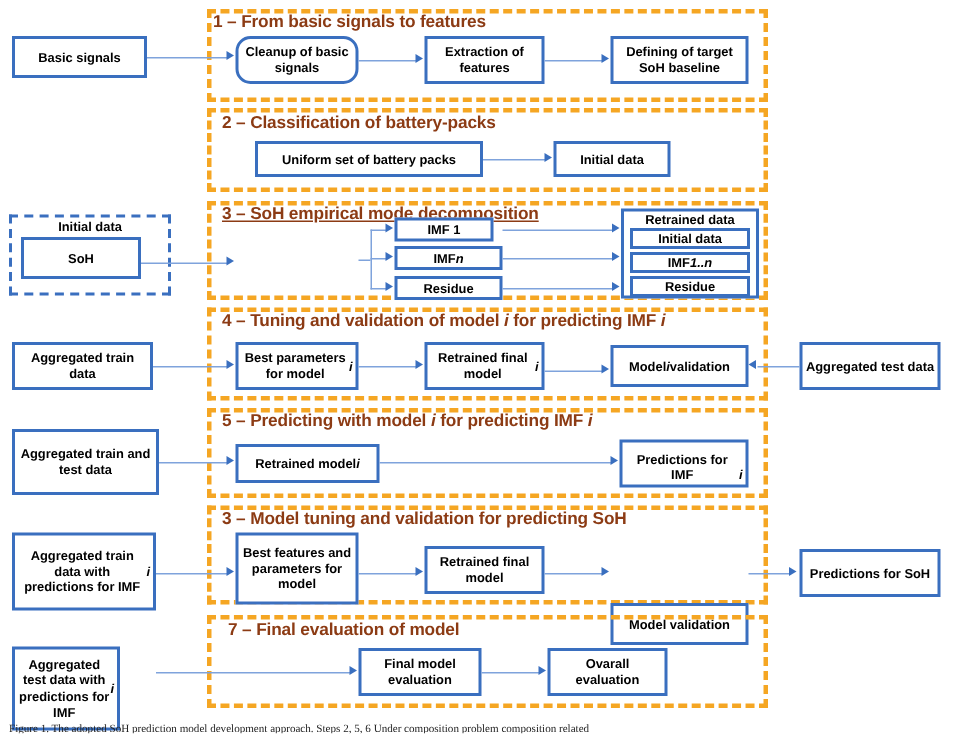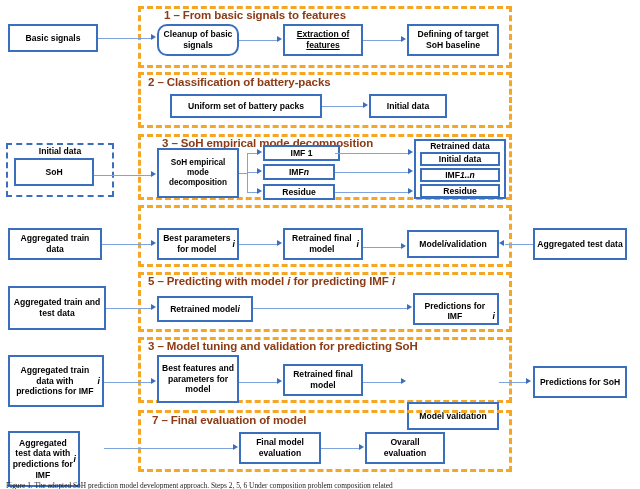--- a/index.html
+++ b/index.html
@@ -101,88 +101,88 @@
     white-space:nowrap;
     font-family:"Liberation Serif", serif;
   }
 </style>
 </head>
 <body>
 
 <div id="canvas">
 
   <div class="section-frame" style="left:138px;top:6px;width:374px;height:62px;"></div>
-  <div class="section-title" style="left:164px;top:9px;">1 – From basic signals to features</div>
+  <div class="section-title" style="left:142px;top:9px;">1 – From basic signals to features</div>
 
   <div class="box" style="left:8px;top:24px;width:90px;height:28px;">Basic signals</div>
 
   <div class="hline" style="left:98px;top:38px;width:54px;"></div>
   <div class="arrow-r" style="left:151px;top:34.4px;"></div>
 
   <div class="box" style="left:157px;top:24px;width:82px;height:32px;border-radius:10px;">Cleanup of basic signals</div>
 
   <div class="hline" style="left:239px;top:40px;width:39px;"></div>
   <div class="arrow-r" style="left:277px;top:36.4px;"></div>
 
-  <div class="box" style="left:283px;top:24px;width:80px;height:32px;text-decoration:underline;">Extraction of features</div>
+  <div class="box" style="left:283px;top:24px;width:80px;height:32px;">Extraction of features</div>
 
   <div class="hline" style="left:363px;top:40px;width:39px;"></div>
   <div class="arrow-r" style="left:401px;top:36.4px;"></div>
 
   <div class="box" style="left:407px;top:24px;width:92px;height:32px;">Defining of target SoH baseline</div>
 
   <div class="section-frame" style="left:138px;top:72px;width:374px;height:56px;"></div>
   <div class="section-title" style="left:148px;top:76px;">2 – Classification of battery-packs</div>
 
   <div class="box" style="left:170px;top:94px;width:152px;height:24px;">Uniform set of battery packs</div>
 
   <div class="hline" style="left:322px;top:106px;width:42px;"></div>
   <div class="arrow-r" style="left:363px;top:102.4px;"></div>
 
   <div class="box" style="left:369px;top:94px;width:78px;height:24px;">Initial data</div>
 
   <div class="section-frame" style="left:138px;top:134px;width:374px;height:66px;"></div>
-  <div class="section-title" style="left:162px;top:137px;">3 – SoH empirical mode decomposition</div>
+  <div class="section-title" style="left:148px;top:137px;text-decoration:underline;">3 – SoH empirical mode decomposition</div>
 
   <div class="dashed-blue" style="left:6px;top:143px;width:108px;height:54px;"></div>
   <div class="grp-label" style="left:6px;top:146px;width:108px;">Initial data</div>
   <div class="box" style="left:14px;top:158px;width:80px;height:28px;">SoH</div>
 
   <div class="hline" style="left:94px;top:175px;width:58px;"></div>
   <div class="arrow-r" style="left:151px;top:171.4px;"></div>
 
-  <div class="box sm" style="left:157px;top:148px;width:82px;height:50px;">SoH empirical mode decomposition</div>
 
   <div class="hline" style="left:239px;top:173px;width:8px;"></div>
   <div class="vline" style="left:247px;top:153px;height:40px;"></div>
   <div class="hline" style="left:247px;top:153px;width:11px;"></div>
   <div class="arrow-r" style="left:257px;top:149.4px;"></div>
   <div class="hline" style="left:247px;top:172px;width:11px;"></div>
   <div class="arrow-r" style="left:257px;top:168.4px;"></div>
   <div class="hline" style="left:247px;top:192px;width:11px;"></div>
   <div class="arrow-r" style="left:257px;top:188.4px;"></div>
 
-  <div class="box" style="left:263px;top:145px;width:77px;height:16px;">IMF 1</div>
+  <div class="box" style="left:263px;top:145px;width:66px;height:16px;">IMF 1</div>
   <div class="box" style="left:263px;top:164px;width:72px;height:16px;">IMF <i>n</i></div>
   <div class="box" style="left:263px;top:184px;width:72px;height:16px;">Residue</div>
 
   <div class="hline" style="left:335px;top:153px;width:74px;"></div>
   <div class="arrow-r" style="left:408px;top:149.4px;"></div>
   <div class="hline" style="left:335px;top:172px;width:74px;"></div>
   <div class="arrow-r" style="left:408px;top:168.4px;"></div>
   <div class="hline" style="left:335px;top:192px;width:74px;"></div>
   <div class="arrow-r" style="left:408px;top:188.4px;"></div>
 
   <div class="container-box" style="left:414px;top:139px;width:92px;height:60px;"></div>
   <div class="grp-label" style="left:414px;top:141px;width:92px;">Retrained data</div>
   <div class="box" style="left:420px;top:152px;width:80px;height:14px;">Initial data</div>
   <div class="box" style="left:420px;top:168px;width:80px;height:14px;">IMF <i>1..n</i></div>
   <div class="box" style="left:420px;top:184px;width:80px;height:14px;">Residue</div>
 
   <div class="section-frame" style="left:138px;top:205px;width:374px;height:62px;"></div>
+  <div class="section-title" style="left:148px;top:208px;">4 – Tuning and validation of model <i>i</i> for predicting IMF <i>i</i></div>
 
   <div class="box" style="left:8px;top:228px;width:94px;height:32px;">Aggregated train data</div>
 
   <div class="hline" style="left:102px;top:244px;width:50px;"></div>
   <div class="arrow-r" style="left:151px;top:240.4px;"></div>
 
   <div class="box" style="left:157px;top:228px;width:82px;height:32px;">Best parameters for model <i>i</i></div>
 
   <div class="hline" style="left:239px;top:244px;width:39px;"></div>
   <div class="arrow-r" style="left:277px;top:240.4px;"></div>

